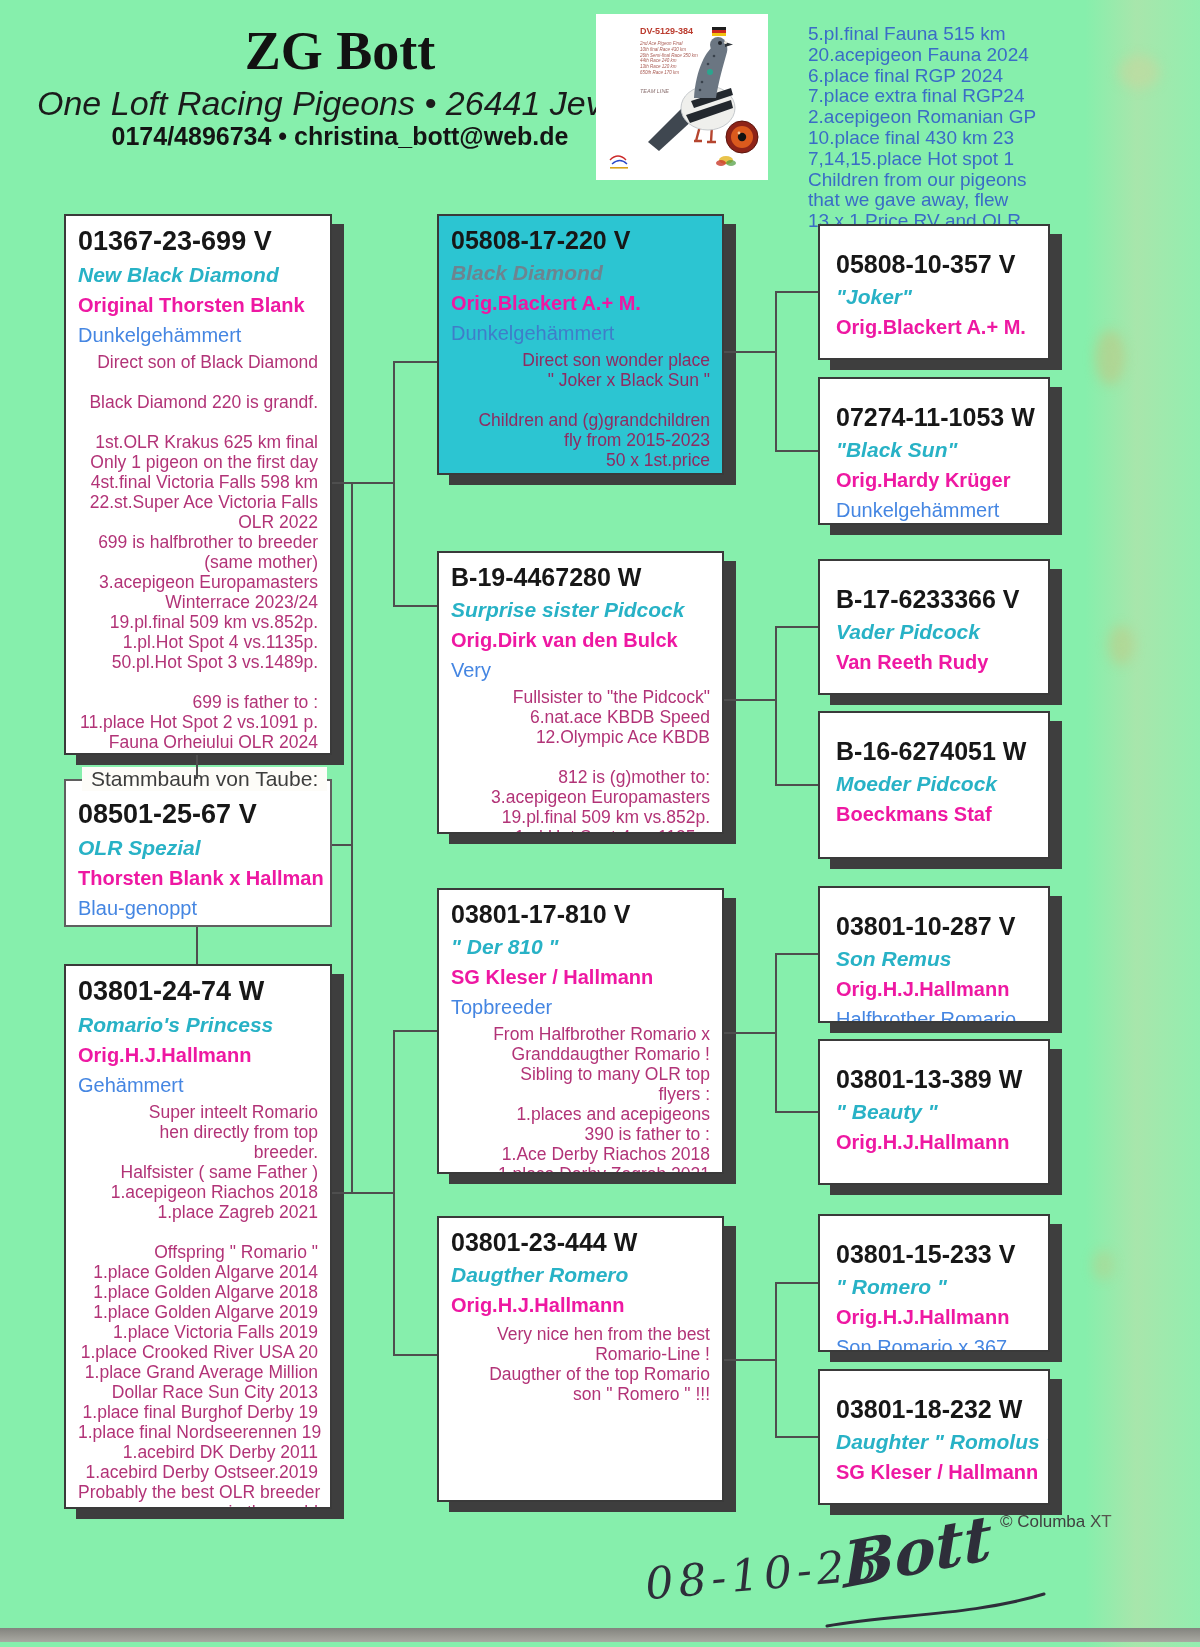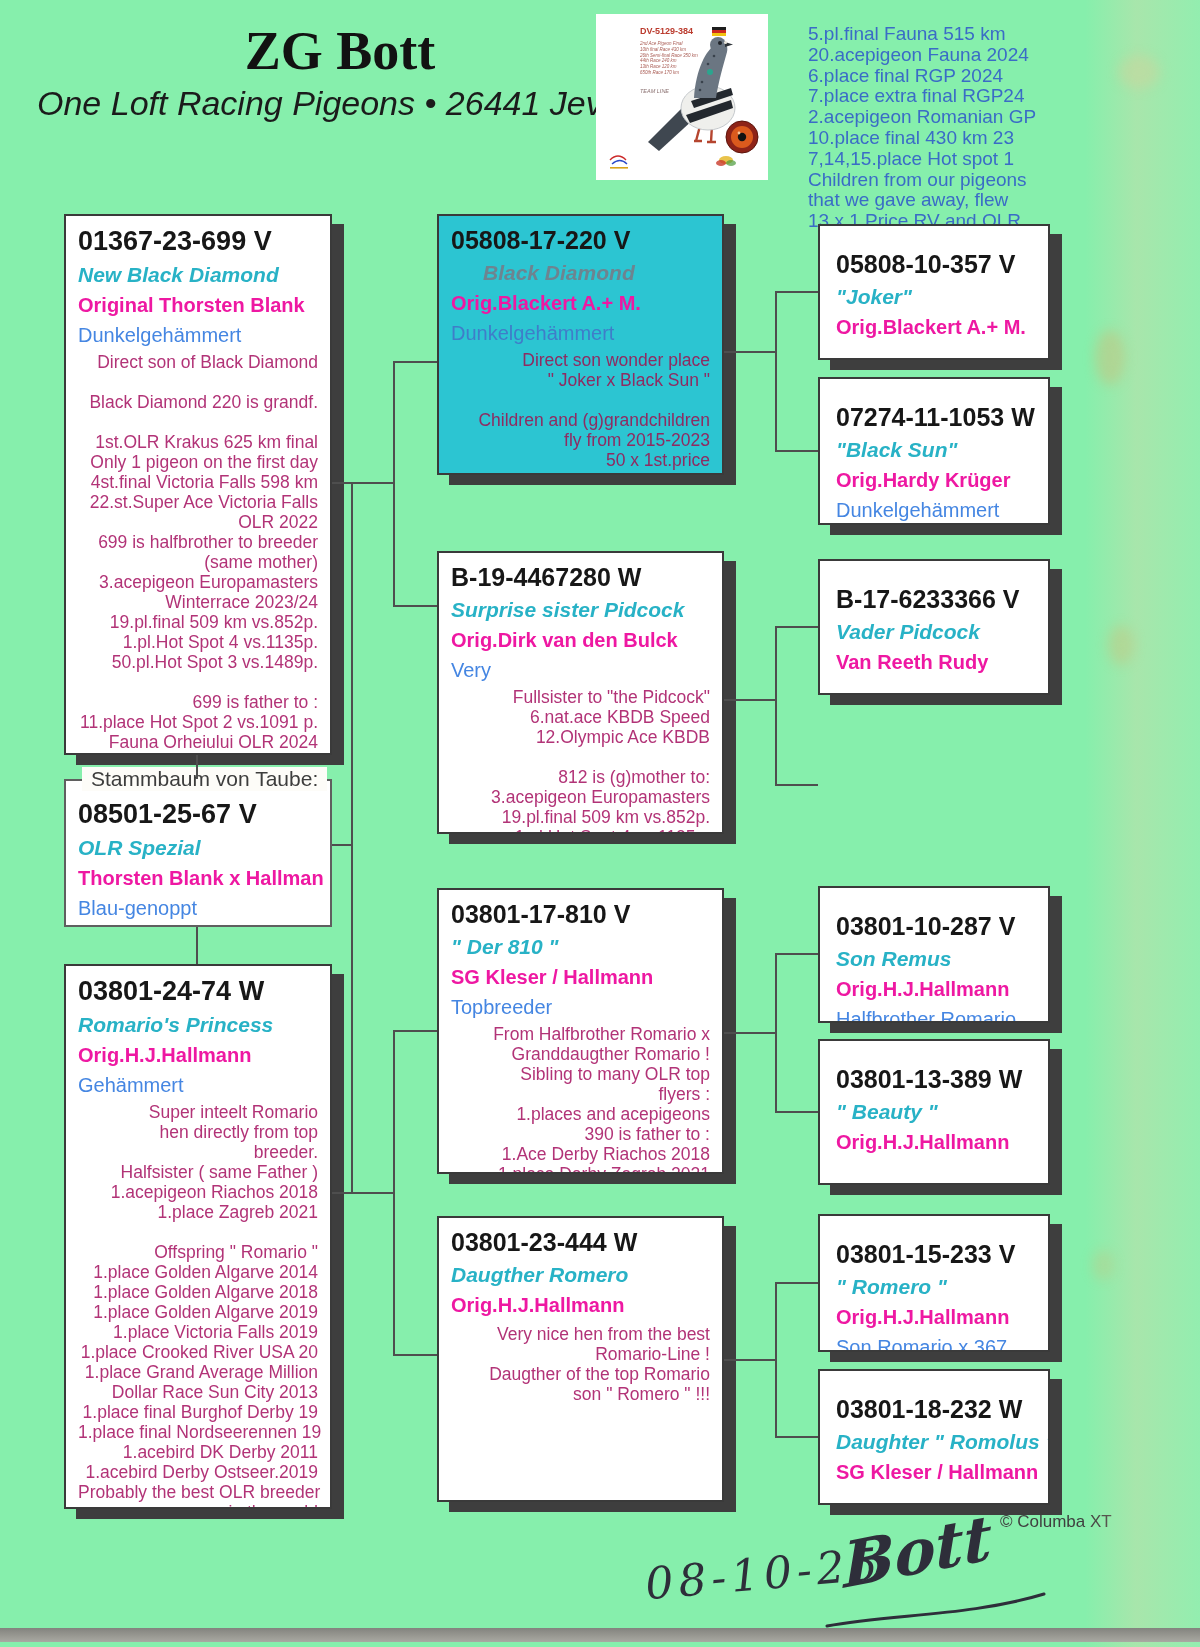--- a/index.html
+++ b/index.html
@@ -32,21 +32,21 @@
   .ring{font-weight:bold;color:#171717;font-size:25px;margin-bottom:6px;white-space:pre;}
   .big .ring{font-size:27px;}
   .pname{color:#28b2c6;font-weight:bold;font-style:italic;font-size:21px;margin-bottom:7px;white-space:pre;}
   .breeder{color:#ee18a2;font-weight:bold;font-size:20px;margin-bottom:7px;white-space:pre;}
   .cdesc{color:#4586e2;font-size:20px;margin-bottom:5px;white-space:pre;}
   .pname:empty,.breeder:empty,.cdesc:empty{display:none;}
   .body{color:#b23377;font-size:17.5px;line-height:20px;text-align:right;}
   .body .ln{white-space:pre;}
   .body .ln.blank{height:20px;}
   .pbox.hl{background:#2cc5d2;}
-  .pbox.hl .pname{color:#6d8490;margin-left:32px;}
+  .pbox.hl .pname{color:#6d8490;}
   .pbox.hl .cdesc{color:#3f7dc9;}
   .pbox.hl .body{color:#8e2c62;}
   
   .conn{position:absolute;background:#4e4e4e;}
   
   .copyright{position:absolute;left:1000px;top:1512px;font-size:17px;color:#3f3f3f;}
   .hand-date{position:absolute;left:645px;top:1548px;font-family:"DejaVu Serif",serif;
              font-style:italic;font-size:44px;color:#2e2e3a;transform:rotate(-5deg);letter-spacing:5px;}
   .hand-sig{position:absolute;left:842px;top:1515px;font-family:"DejaVu Serif",serif;font-style:italic;
             font-weight:bold;font-size:62px;color:#2e2e3a;transform:rotate(-11deg) skewX(-10deg);}
@@ -58,20 +58,21 @@
   .scan-bottom{position:absolute;left:0;top:1628px;width:1200px;height:14px;
                background:linear-gradient(180deg,#83837e,#a9a9a2);}
 </style>
 </head>
 <body>
 
 <div id="canvas">
 
   <div class="hdr-title">ZG Bott</div>
   <div class="hdr-sub">One Loft Racing Pigeons • 26441 Jever</div>
+  <div class="hdr-contact">0174/4896734 • christina_bott@web.de</div>
   <div class="results">
       <div class="ln">5.pl.final Fauna 515 km</div>
       <div class="ln">20.acepigeon Fauna 2024</div>
       <div class="ln">6.place final RGP 2024</div>
       <div class="ln">7.place extra final RGP24</div>
       <div class="ln">2.acepigeon Romanian GP</div>
       <div class="ln">10.place final 430 km 23</div>
       <div class="ln">7,14,15.place Hot spot 1</div>
       <div class="ln">Children from our pigeons</div>
       <div class="ln">that we gave away, flew</div>
@@ -271,20 +272,25 @@
   <div class="pbox pad" style="left:818px;top:377px;width:232px;height:148px">
     <div class="ring">07274-11-1053 W</div>
     <div class="pname">"Black Sun"</div>
     <div class="breeder">Orig.Hardy Krüger</div>
     <div class="cdesc">Dunkelgehämmert</div>
   </div>
   <div class="pbox pad" style="left:818px;top:559px;width:232px;height:136px">
     <div class="ring">B-17-6233366 V</div>
     <div class="pname">Vader Pidcock</div>
     <div class="breeder">Van Reeth Rudy</div>
+  </div>
+  <div class="pbox pad" style="left:818px;top:711px;width:232px;height:148px">
+    <div class="ring">B-16-6274051 W</div>
+    <div class="pname">Moeder Pidcock</div>
+    <div class="breeder">Boeckmans Staf</div>
   </div>
   <div class="pbox pad" style="left:818px;top:886px;width:232px;height:137px">
     <div class="ring">03801-10-287 V</div>
     <div class="pname">Son Remus</div>
     <div class="breeder">Orig.H.J.Hallmann</div>
     <div class="cdesc">Halfbrother Romario</div>
   </div>
   <div class="pbox pad" style="left:818px;top:1039px;width:232px;height:146px">
     <div class="ring">03801-13-389 W</div>
     <div class="pname">" Beauty "</div>

